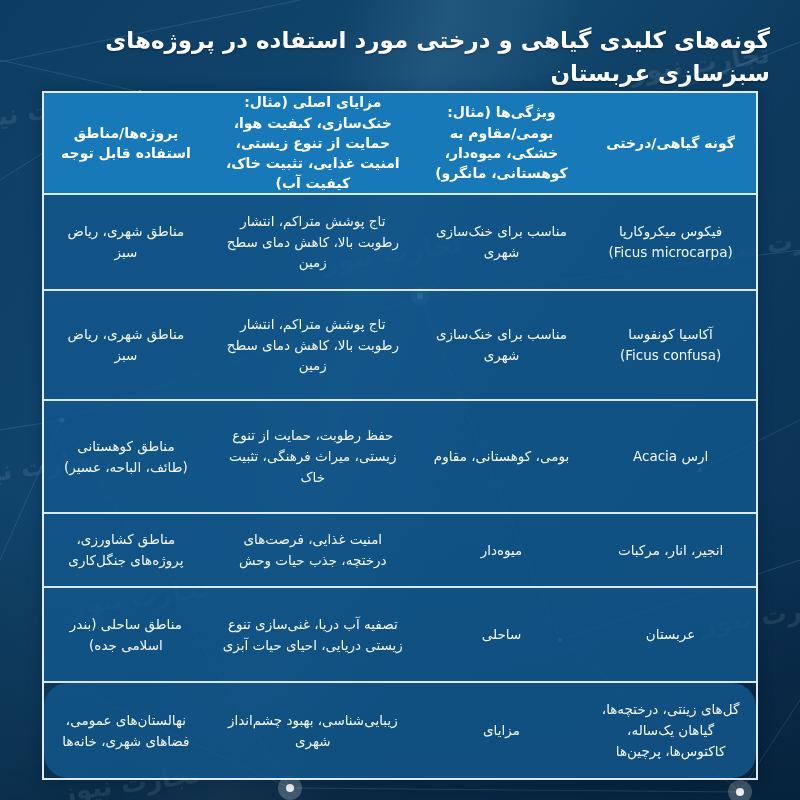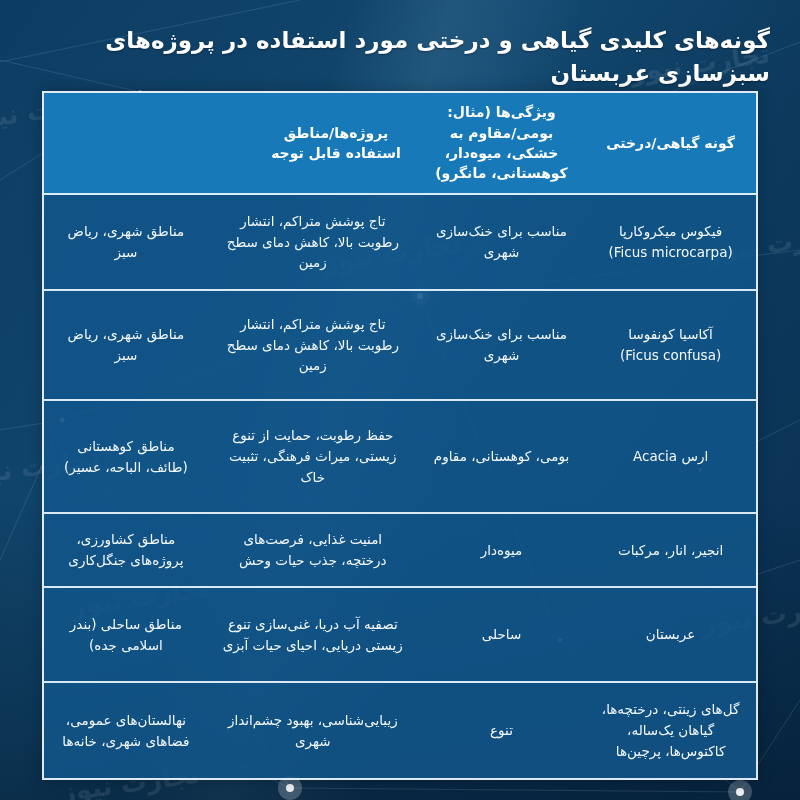--- a/index.html
+++ b/index.html
@@ -32,21 +32,21 @@
     display:flex;flex-direction:column;
     border:2px solid rgba(240,248,255,0.93);
     box-sizing:border-box;
     box-shadow:0 0 14px rgba(0,0,0,0.25);
   }
   .tr{
     display:flex;flex-direction:row;box-sizing:border-box;
     border-bottom:2px solid rgba(240,248,255,0.90);
     background:rgba(18,86,138,0.86);
   }
-  .tr:last-child{border-bottom:none;flex:1;}
+  .tr:last-child{border-bottom:none;flex:1;border-radius:24px;}
   .tr.thead{background:#1879b8;height:102px;}
   .tr.r0{height:96px;}
   .tr.r1{height:110px;}
   .tr.r2{height:113px;}
   .tr.r3{height:74px;}
   .tr.r4{height:95px;}
   .td,.th{
     display:flex;align-items:center;justify-content:center;
     text-align:center;box-sizing:border-box;
     padding:6px 12px;color:#f4f9fd;font-size:13.5px;line-height:1.55;
@@ -107,20 +107,21 @@
     <span class="wm" style="left:60px;top:768px;">تجارت نیوز</span>
   </div>
 
   <div class="title">گونه‌های کلیدی گیاهی و درختی مورد استفاده در پروژه‌های سبزسازی عربستان</div>
 
   <div class="table" dir="rtl">
 
     <div class="tr thead">
       <div class="th col-species">گونه گیاهی/درختی</div>
       <div class="th col-features">ویژگی‌ها (مثال: بومی/مقاوم به خشکی، میوه‌دار، کوهستانی، مانگرو)</div>
+      <div class="th col-benefits">مزایای اصلی (مثال: خنک‌سازی، کیفیت هوا، حمایت از تنوع زیستی، امنیت غذایی، تثبیت خاک، کیفیت آب)</div>
       <div class="th col-projects">پروژه‌ها/مناطق استفاده قابل توجه</div>
     </div>
 
     <div class="tr r0">
       <div class="td col-species">فیکوس میکروکارپا
 (Ficus microcarpa)</div>
       <div class="td col-features">مناسب برای خنک‌سازی شهری</div>
       <div class="td col-benefits">تاج پوشش متراکم، انتشار رطوبت بالا، کاهش دمای سطح زمین</div>
       <div class="td col-projects">مناطق شهری، ریاض سبز</div>
     </div>
@@ -149,19 +150,19 @@
 
     <div class="tr r4">
       <div class="td col-species">عربستان</div>
       <div class="td col-features">ساحلی</div>
       <div class="td col-benefits">تصفیه آب دریا، غنی‌سازی تنوع زیستی دریایی، احیای حیات آبزی</div>
       <div class="td col-projects">مناطق ساحلی (بندر اسلامی جده)</div>
     </div>
 
     <div class="tr r5">
       <div class="td col-species">گل‌های زینتی، درختچه‌ها، گیاهان یک‌ساله، کاکتوس‌ها، پرچین‌ها</div>
-      <div class="td col-features">تنوع</div>
+      <div class="td col-features">مزایای</div>
       <div class="td col-benefits">زیبایی‌شناسی، بهبود چشم‌انداز شهری</div>
       <div class="td col-projects">نهالستان‌های عمومی، فضاهای شهری، خانه‌ها</div>
     </div>
 
   </div>
 </div>
 
 </body></html>

